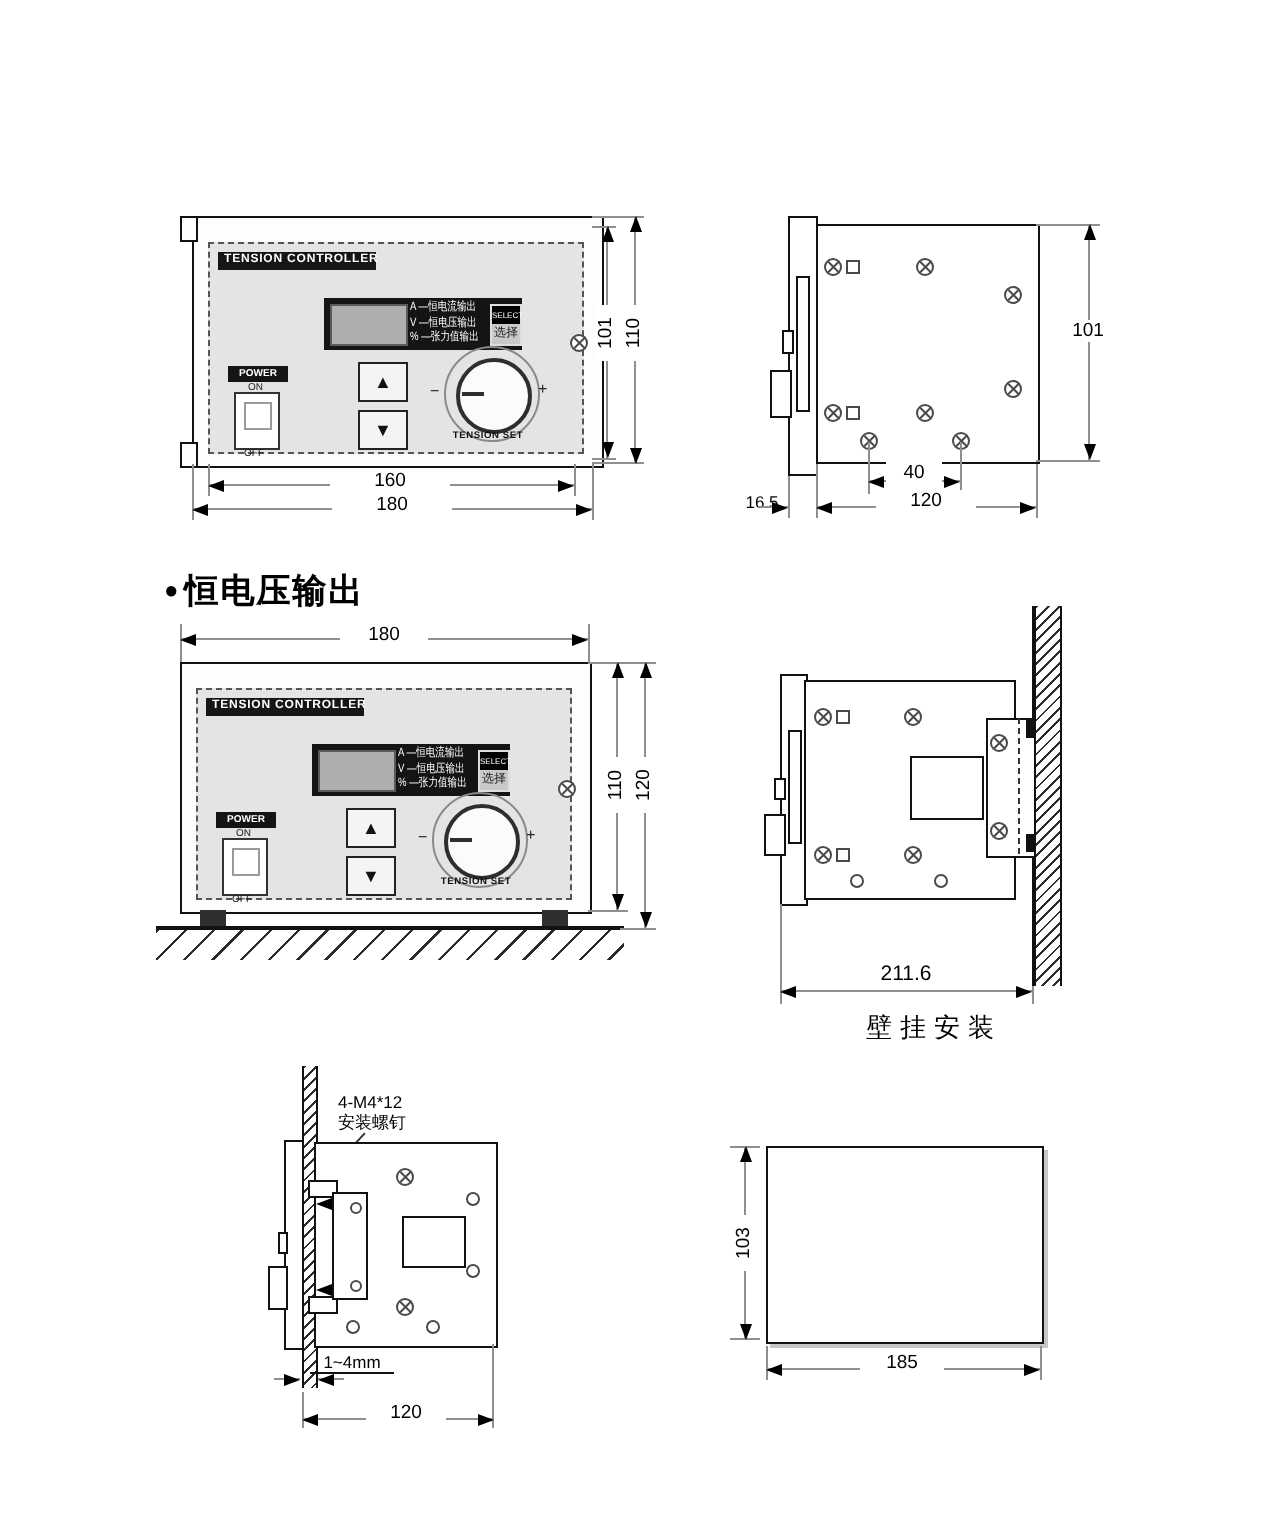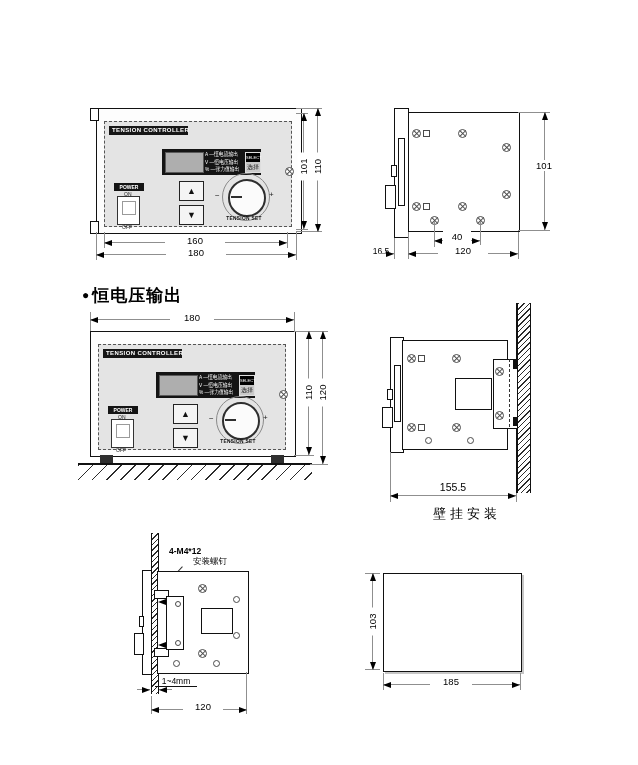--- a/index.html
+++ b/index.html
@@ -264,26 +264,26 @@
   <div class="screw" style="left:495px;top:367px;"></div>
   <div class="screw" style="left:495px;top:411px;"></div>
   <div class="abs" style="left:513px;top:360px;width:5px;height:9px;background:#111;"></div>
   <div class="abs" style="left:513px;top:417px;width:5px;height:9px;background:#111;"></div>
   <div class="ext" style="left:390px;top:452px;width:1px;height:50px;"></div>
   <div class="ext" style="left:516px;top:493px;width:1px;height:9px;"></div>
   <div class="dimh" style="left:390px;top:495px;width:126px;">
       <span class="aL"></span>
       <span class="aR"></span>
     </div>
-  <div class="dlab" style="left:418px;top:482px;width:70px;font-size:10.5px;">155.5</div>
+  <div class="dlab" style="left:418px;top:482px;width:70px;font-size:10.5px;">211.6</div>
   <div class="cap" style="left:413px;top:505px;width:108px;">壁挂安装</div>
 
   <div class="panelstrip" style="left:151px;top:533px;width:6px;height:161px;"></div>
-  <div class="note" style="left:169px;top:546px;font-weight:bold;">4-M4*12</div>
-  <div class="note" style="left:169px;top:556px;margin-left:24px;">安装螺钉</div>
+  <div class="note" style="left:169px;top:546px;">4-M4*12</div>
+  <div class="note" style="left:169px;top:556px;">安装螺钉</div>
   <div class="leader" style="left:162px;top:588px;width:30px;transform:rotate(-47deg);"></div>
   <div class="thin" style="left:142px;top:570px;width:8px;height:103px;"></div>
   <div class="thin" style="left:134px;top:633px;width:8px;height:20px;"></div>
   <div class="thin" style="left:139px;top:616px;width:3px;height:9px;"></div>
   <div class="outline" style="left:157px;top:571px;width:90px;height:101px;"></div>
   <div class="thin" style="left:154px;top:590px;width:13px;height:7px;"></div>
   <div class="thin" style="left:154px;top:648px;width:13px;height:7px;"></div>
   <div class="thin" style="left:166px;top:596px;width:16px;height:52px;"></div>
   <div class="circ" style="left:175px;top:601px;width:4px;height:4px;"></div>
   <div class="circ" style="left:175px;top:640px;width:4px;height:4px;"></div>

